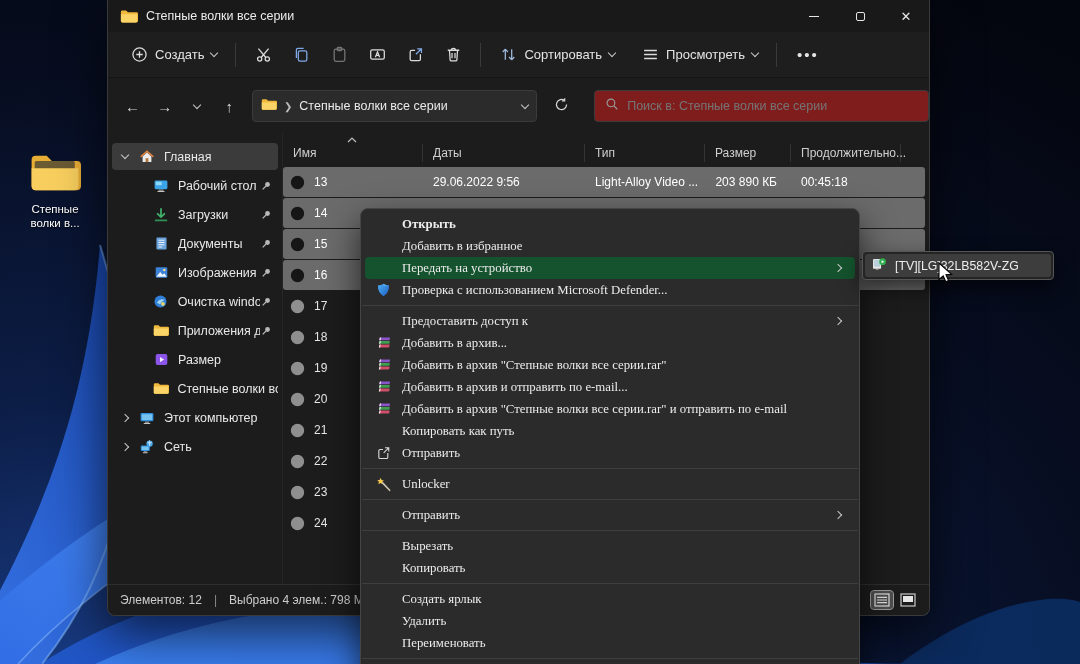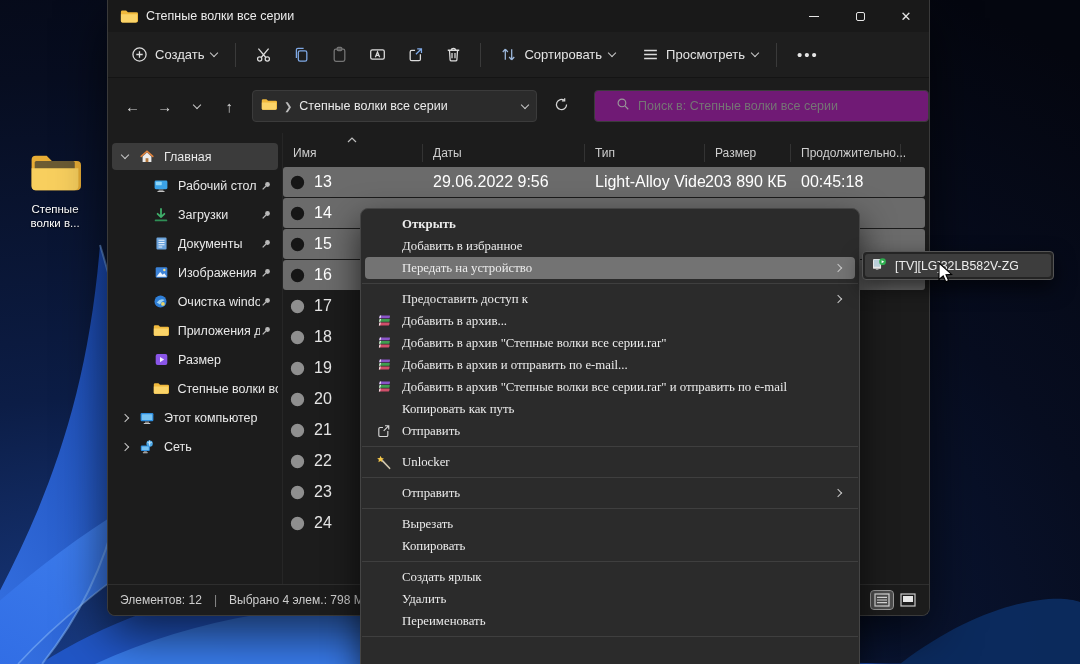--- a/index.html
+++ b/index.html
@@ -41,21 +41,21 @@
 
   
   .addr { position:absolute; left:0; top:79px; right:0; height:54px; display:flex; align-items:center; background:#1c1c1c; }
   .nav-btn { width:30px; height:30px; display:flex; align-items:center; justify-content:center; color:#d6d6d6; font-size:15px; margin-left:3px; }
   .nav-btn:first-child { margin-left:10px; }
   .crumbbox { margin-left:8px; width:292px; height:32px; background:#2b2b2b; border:1px solid #3b3b3b; border-radius:4px; display:flex; align-items:center; padding:0 8px; }
   .crumbbox .ctext { color:#eaeaea; font-size:12.5px; margin-left:7px; white-space:nowrap; }
   .crumbbox .csep { color:#bdbdbd; font-size:10px; margin-left:7px; }
   .crumbbox .cchev { margin-left:auto; }
   .refresh-btn { margin-left:10px; width:30px; height:30px; display:flex; align-items:center; justify-content:center; }
-  .searchbox { margin-left:18px; width:343px; height:32px; background:#701a75; border:1px solid #3b3b3b; border-radius:4px; display:flex; align-items:center; padding:0 10px;justify-content:flex-end; }
+  .searchbox { margin-left:18px; width:343px; height:32px; background:#7f1d1d; border:1px solid #3b3b3b; border-radius:4px; display:flex; align-items:center; padding:0 10px; }
   .searchbox input { background:transparent; border:none; outline:none; color:#9a9a9a; font-size:12.5px; margin-left:8px; width:280px; font-family:inherit; }
 
   
   .content { position:absolute; left:0; top:133px; right:0; bottom:31px; display:flex; background:#1c1c1c; }
   .sidebar { width:174px; padding-top:8px; overflow:hidden; }
   .side-item { display:flex; align-items:center; height:27px; margin:2px 4px; padding-left:6px; border-radius:4px; color:#e8e8e8; font-size:12.5px; }
   .side-item.sel { background:#3b3b3b; }
   .side-item .exp { width:14px; display:flex; justify-content:center; }
   .side-item .sic { width:18px; height:18px; display:flex; align-items:center; justify-content:center; margin:0 8px 0 6px; }
   .side-item.child { padding-left:34px; }
@@ -63,21 +63,21 @@
   .side-item.gap-before { margin-top:0; }
   .slabel { white-space:nowrap; overflow:hidden; }
 
   .listpane { flex:1; position:relative; border-left:1px solid #262626; background:#1c1c1c; }
   .cols { display:flex; height:26px; margin-top:3px; align-items:flex-end; color:#cfcfcf; font-size:12px; position:relative; }
   .colh { padding-left:10px; border-right:1px solid #333; height:18px; display:flex; align-items:center; }
   .c-name { width:140px; } .c-date { width:162px; } .c-type { width:120px; }
   .c-size { width:86px; } .c-dur  { width:110px; }
   .sortmark { position:absolute; left:64px; top:-4px; }
   .rows { margin-top:5px; }
-  .frow { display:flex; align-items:center; height:30px; margin:0 4px 1px 0; border-radius:3px; color:#e6e6e6; font-size:16px; }
+  .frow { display:flex; align-items:center; height:30px; margin:0 4px 1px 0; border-radius:3px; color:#e6e6e6; font-size:12px; }
   .frow.sel { background:#6b6b6b; color:#fff; }
   .frow .cell { padding-left:10px; white-space:nowrap; overflow:hidden; }
   .frow .c-name { display:flex; align-items:center; gap:9px; padding-left:7px; }
   .frow .c-size { text-align:right; padding-right:14px; padding-left:0; }
   .playic { display:flex; }
   .frow .playic svg { stroke:#8f8f8f; fill:#8f8f8f; }
   .frow.sel .playic svg { stroke:#161616; fill:#161616; }
 
   
   .statusbar { position:absolute; left:0; bottom:0; right:0; height:31px; display:flex; align-items:center; border-top:1px solid #2e2e2e; background:#1c1c1c; border-radius:0 0 8px 8px; color:#cdcdcd; font-size:12px; }
@@ -85,21 +85,21 @@
   .statusbar .stdiv { margin-left:12px; color:#8a8a8a; }
   .viewtoggles { margin-left:auto; margin-right:10px; display:flex; gap:4px; }
   .vt { width:22px; height:18px; border-radius:3px; display:flex; align-items:center; justify-content:center; }
   .vt.active { background:#4d4d4d; outline:1px solid #9a9a9a; }
 
   
   .ctxmenu { position:absolute; left:360px; top:208px; width:500px;
     background:#2b2b2b; border:1px solid #454545; border-radius:8px 8px 0 0;
     box-shadow:0 14px 34px rgba(0,0,0,.65); padding:4px 0 10px 0; z-index:50; }
   .mi { position:relative; display:flex; align-items:center; height:22px; margin:0 4px; padding-left:37px; border-radius:4px; color:#ececec; font-size:12.8px;font-family:Liberation Serif, serif; }
-  .mi.hl { background:#737373; }
+  .mi.hl { background:#14532d; }
   .mi.bold .mi-label { font-weight:bold; }
   .mi-ic { position:absolute; left:10px; top:50%; transform:translateY(-50%); width:17px; height:17px; display:flex; align-items:center; justify-content:center; }
   .mi-arrow { position:absolute; right:14px; }
   .msep { height:1px; background:#3f3f3f; margin:4px 1px; }
   .mi-label { white-space:nowrap; overflow:hidden; }
 
   
   .flyout { position:absolute; left:862px; top:251px; width:192px; height:29px;
     background:#242424; border:1px solid #555; border-radius:4px; display:flex; align-items:center; padding:2px; z-index:60; box-shadow:0 8px 20px rgba(0,0,0,.6); }
   .fly-item { flex:1; height:100%; background:#3d3d3d; border-radius:3px; display:flex; align-items:center; color:#ededed; font-size:12.3px; padding-left:6px; gap:8px; }
@@ -653,20 +653,35 @@
     <div class="mi bold">
       <span class="mi-label">Открыть</span>
     </div>
     <div class="mi">
       <span class="mi-label">Добавить в избранное</span>
     </div>
     <div class="mi hl">
       <span class="mi-label">Передать на устройство</span>
       <span class="mi-arrow chev chev-r"></span>
     </div>
+    <div class="mi">
+      <span class="mi-ic">
+        <svg width="15" height="15" viewBox="0 0 16 16">
+            <defs>
+              <linearGradient id="shld" x1="0" y1="0" x2="1" y2="1">
+                <stop offset="0" stop-color="#4fb0f2"></stop>
+                <stop offset="1" stop-color="#1b5fc4"></stop>
+              </linearGradient>
+            </defs>
+            <path d="M8 1.4 C9.8 2.6 11.8 3.2 14 3.3 C14 8.6 12 12.6 8 14.6 C4 12.6 2 8.6 2 3.3 C4.2 3.2 6.2 2.6 8 1.4 Z" fill="url(#shld)"></path>
+            <path d="M8 1.4 C9.8 2.6 11.8 3.2 14 3.3 L8 3.3 Z" fill="#7fcdf6" opacity="0.7"></path>
+          </svg>
+      </span>
+      <span class="mi-label">Проверка с использованием Microsoft Defender...</span>
+    </div>
     <div class="msep"></div>
     <div class="mi">
       <span class="mi-label">Предоставить доступ к</span>
       <span class="mi-arrow chev chev-r"></span>
     </div>
     <div class="mi">
       <span class="mi-ic">
         <svg width="16" height="15" viewBox="0 0 16 16">
             <g transform="skewX(-12)">
               <rect x="4" y="2" width="11" height="3.1" rx="0.6" fill="#8a55c8"></rect>

